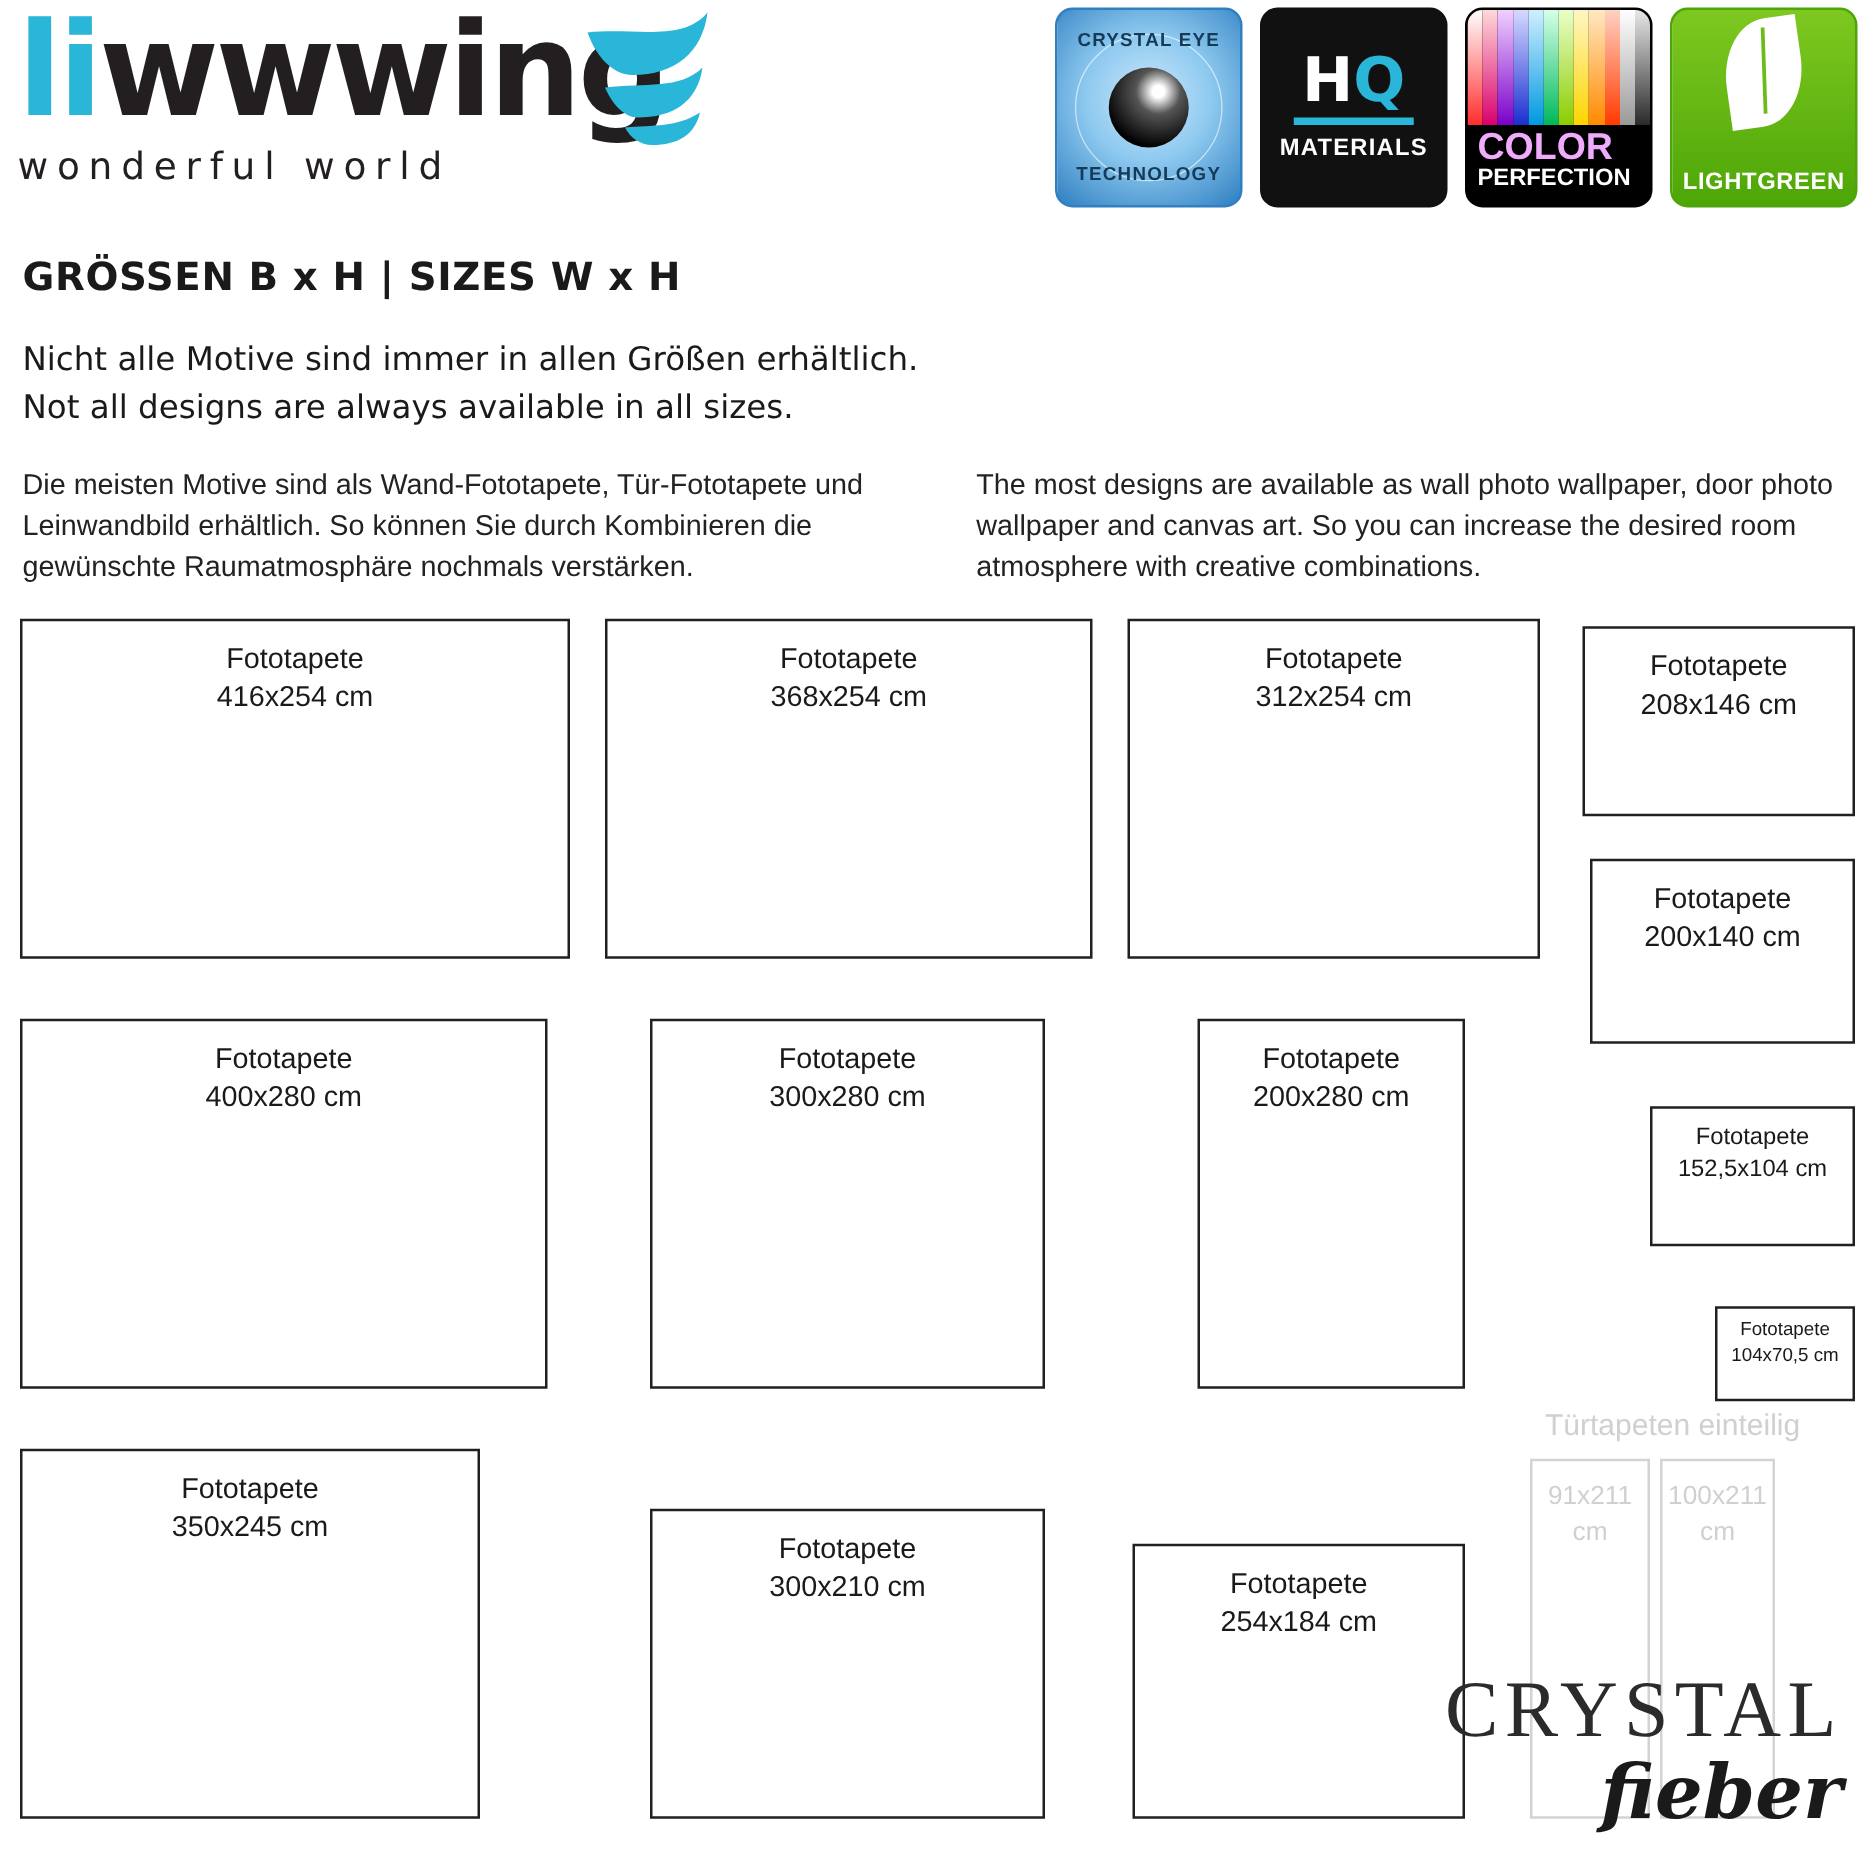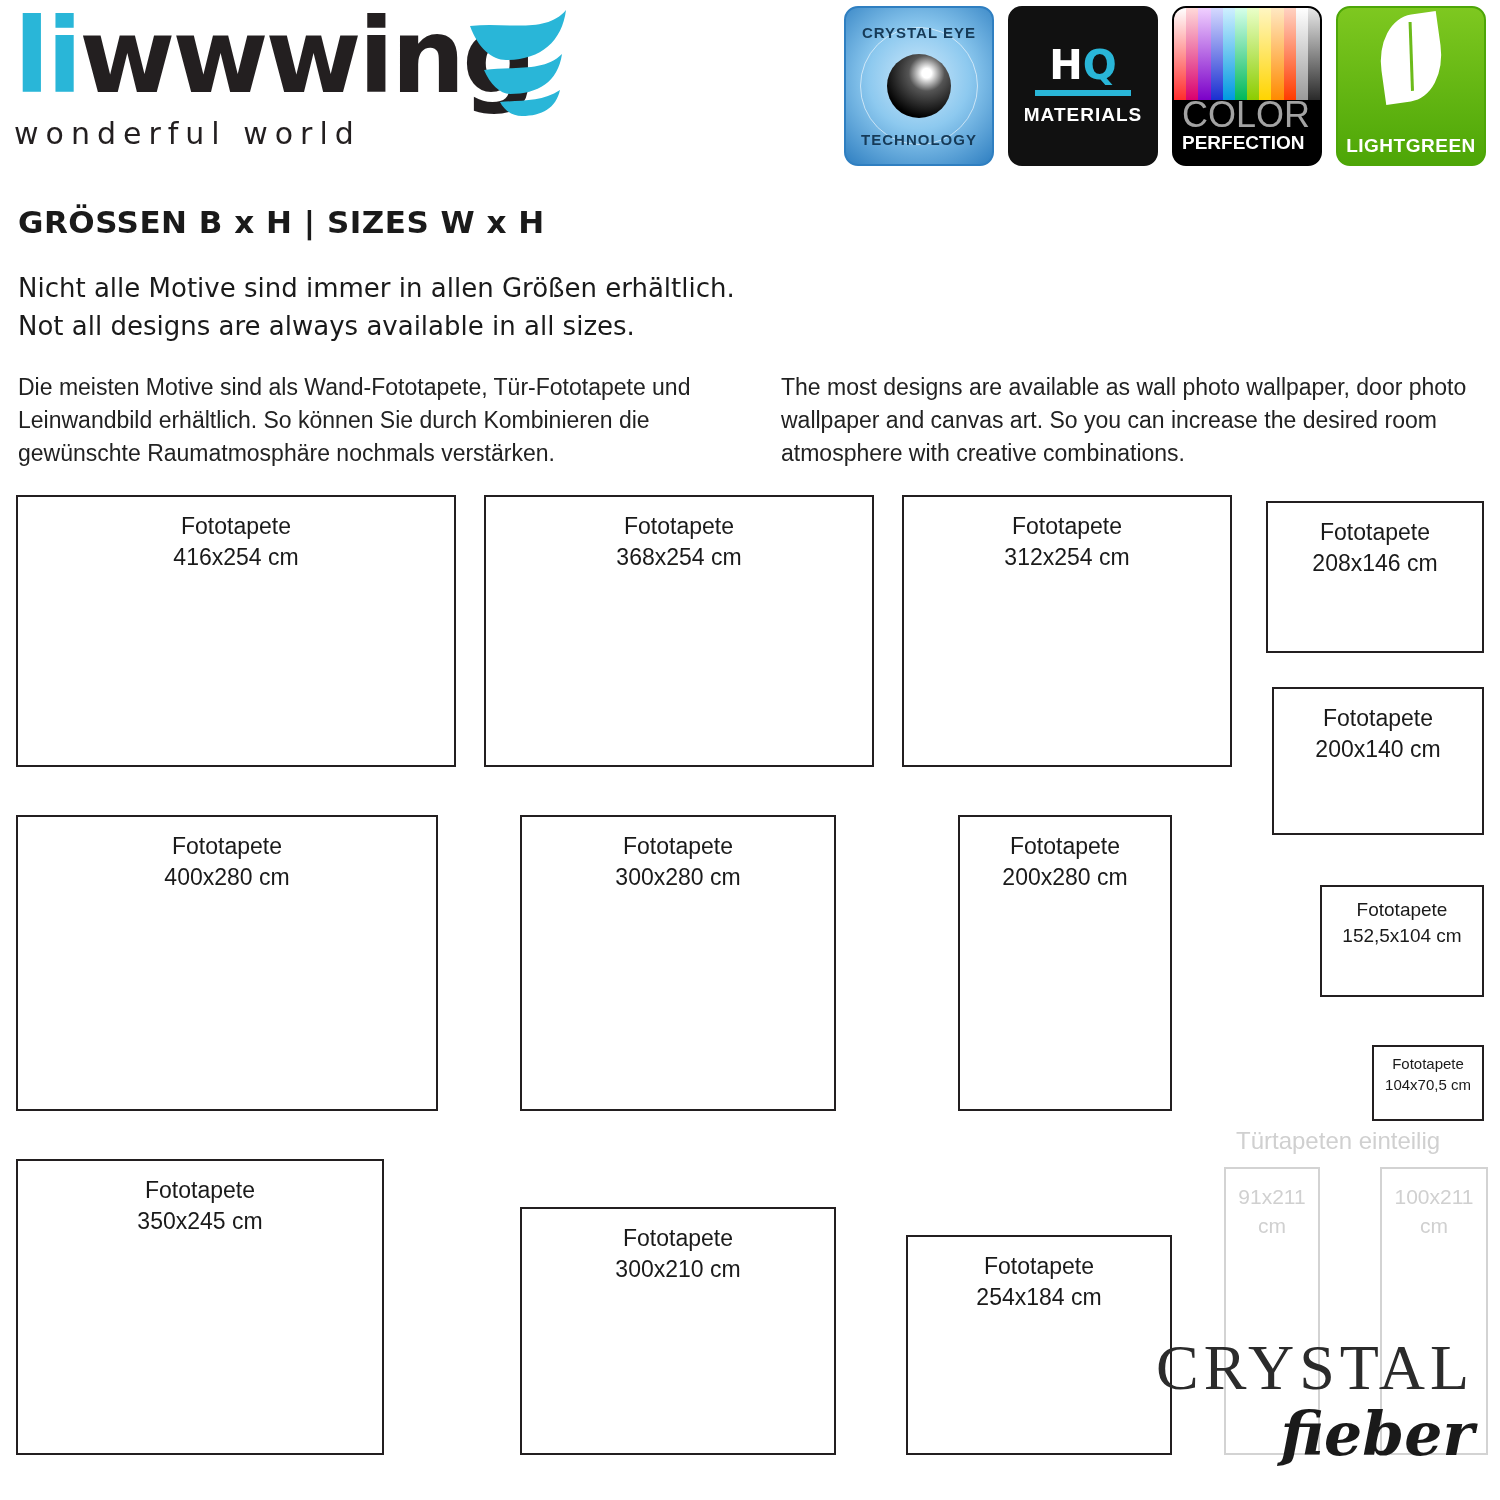--- a/index.html
+++ b/index.html
@@ -108,21 +108,21 @@
   .badge-hq {
     background: #111111;
     border: 2px solid #111111;
     display: flex;
     flex-direction: column;
     align-items: center;
     justify-content: center;
   }
   .badge-hq .hq {
     font-family: "DejaVu Sans", sans-serif;
-    font-size: 40px;
+    font-size: 49px;
     font-weight: bold;
     color: #ffffff;
     line-height: .95;
   }
   .badge-hq .hq .q { color: #29b6d8; }
   .badge-hq .underline {
     width: 96px; height: 6px;
     background: #29b6d8;
     margin: 6px 0 8px;
   }
@@ -146,21 +146,21 @@
     left: 0; top: 0; right: 0; height: 92px;
     display: flex;
   }
   .badge-color .stripes i { flex: 1 1 auto; height: 100%; display: block; }
   .badge-color .labels {
     position: relative;
     padding: 0 8px 10px;
     text-align: left;
   }
   .badge-color .l1 {
-    font-size: 36px; font-weight: normal; color: #a3a3a3; line-height: 1;
+    font-size: 30px; font-weight: bold; color: #f0abfc; line-height: 1;
     letter-spacing: 0px;
   }
   .badge-color .l2 {
     font-size: 19px; font-weight: bold; color: #fff; line-height: 1.1;
   }
 
   
   .badge-green {
     background: linear-gradient(180deg, #7ec820 0%, #4da607 100%);
     border: 2px solid #4da607;
@@ -442,21 +442,21 @@
 
   <div class="door-head" style="left:1236px; top:632px;">Türtapeten einteilig</div>
 
   <div class="box door" style="left:1224px; top:672px; width:96px; height:288px;">
     <div class="label">
       <div>91x211</div>
       <div>cm</div>
     </div>
   </div>
 
-  <div class="box door" style="left:1380px; top:672px; width:108px; height:288px;">
+  <div class="box door" style="left:1328px; top:672px; width:92px; height:288px;">
     <div class="label">
       <div>100x211</div>
       <div>cm</div>
     </div>
   </div>
 
 </div>
 
 <div class="watermark">
   <div class="w1">CRYSTAL</div>

